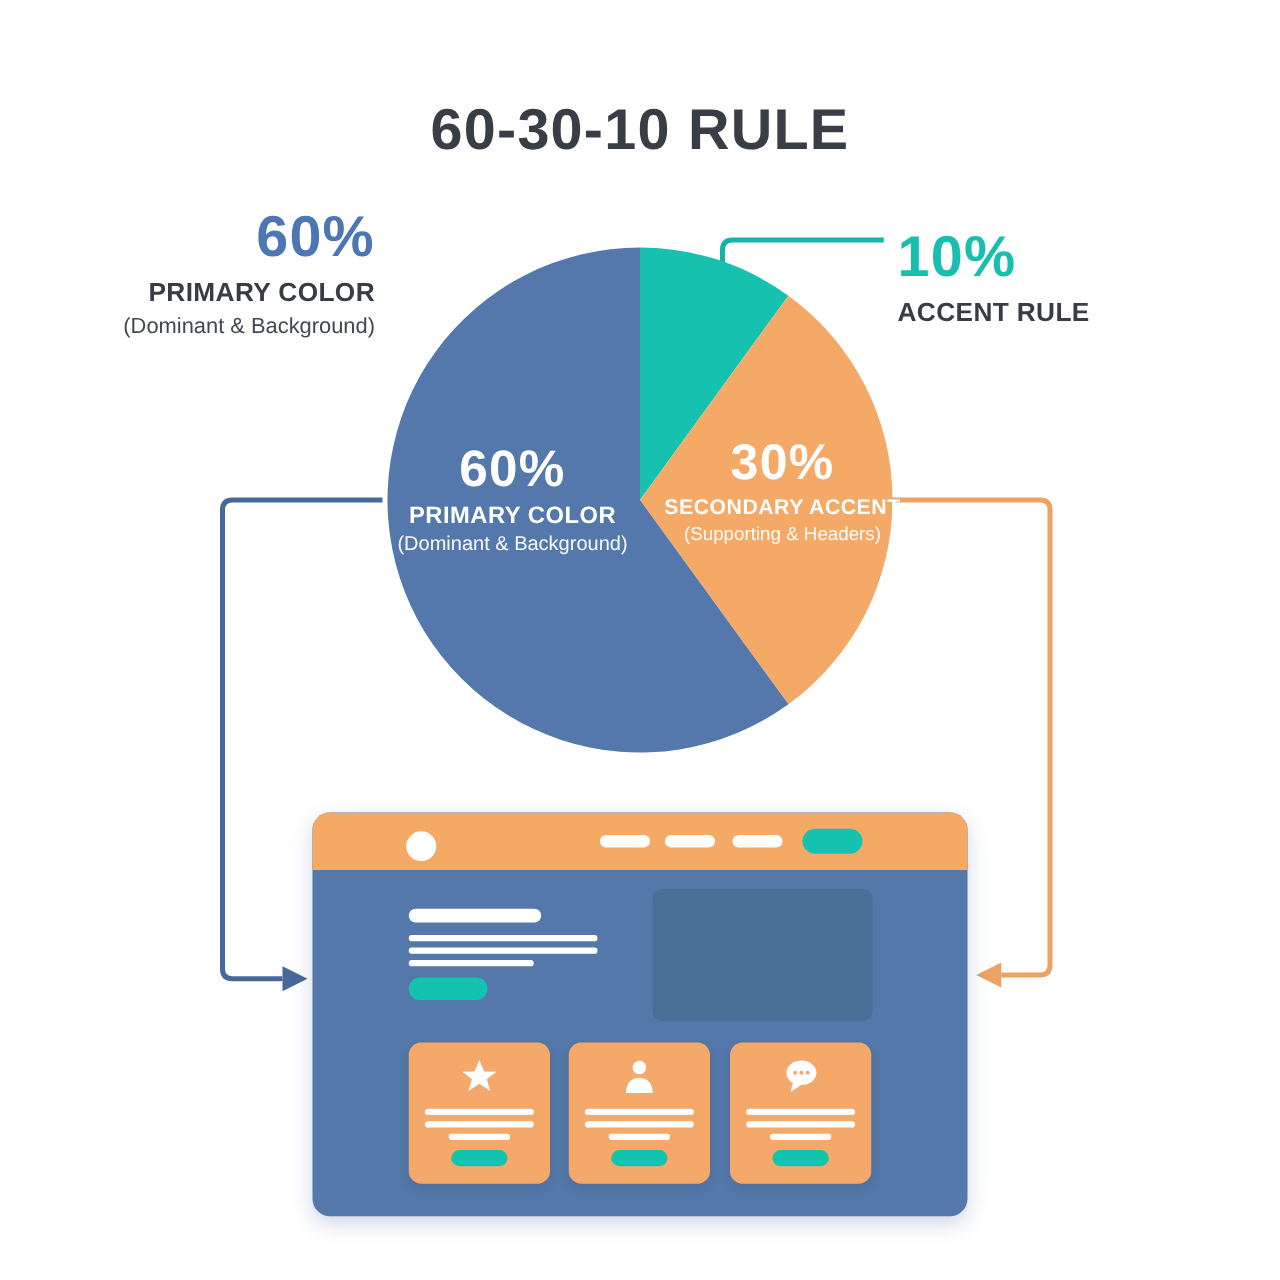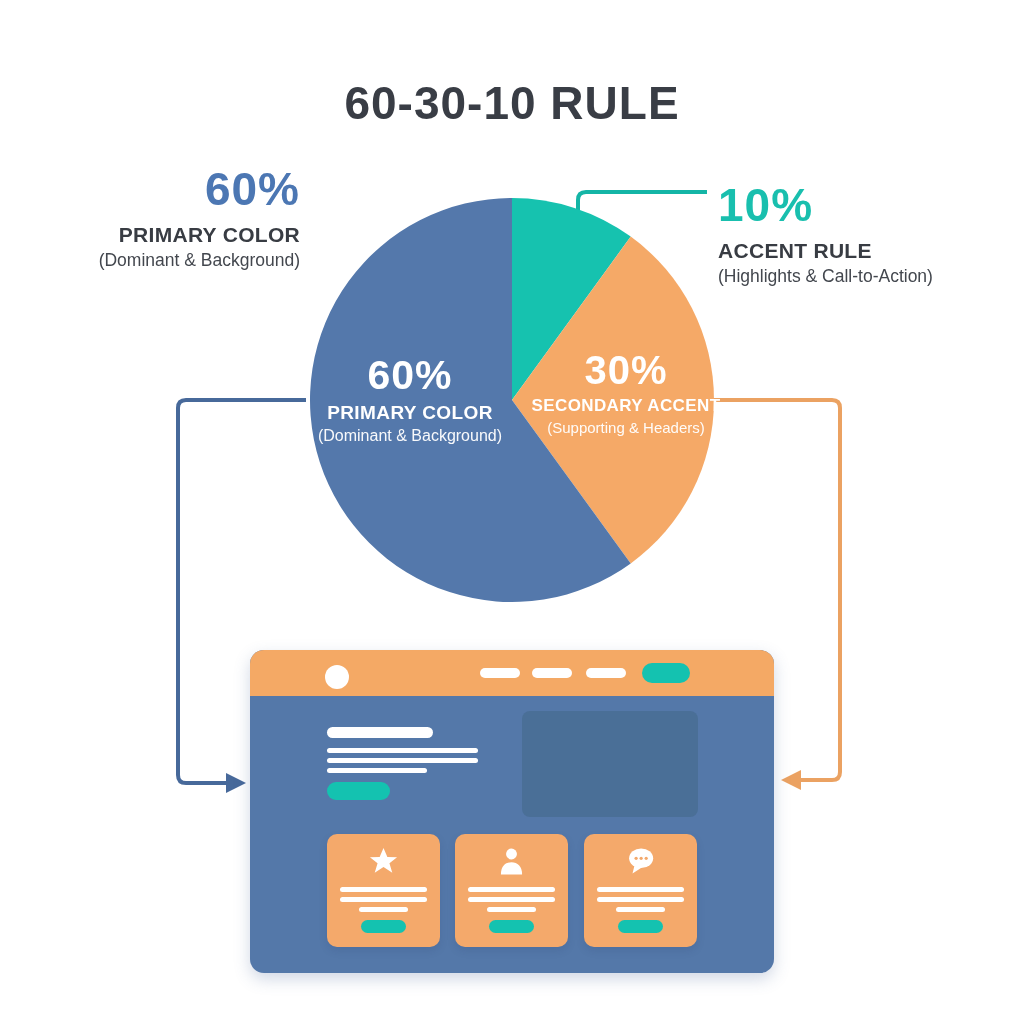--- a/index.html
+++ b/index.html
@@ -92,21 +92,20 @@
 
   <div class="callout callout-left">
     <div class="pct">60%</div>
     <div class="co-title">PRIMARY COLOR</div>
     <div class="co-sub">(Dominant &amp; Background)</div>
   </div>
 
   <div class="callout callout-right">
     <div class="pct">10%</div>
     <div class="co-title">ACCENT RULE</div>
-    <div class="co-sub">(Highlights &amp; Call-to-Action)</div>
   </div>
 
   <div class="pie-label pie-label-primary">
     <div class="pct">60%</div>
     <div class="pl-title">PRIMARY COLOR</div>
     <div class="pl-sub">(Dominant &amp; Background)</div>
   </div>
   <div class="pie-label pie-label-secondary">
     <div class="pct">30%</div>
     <div class="pl-title">SECONDARY ACCENT</div>

